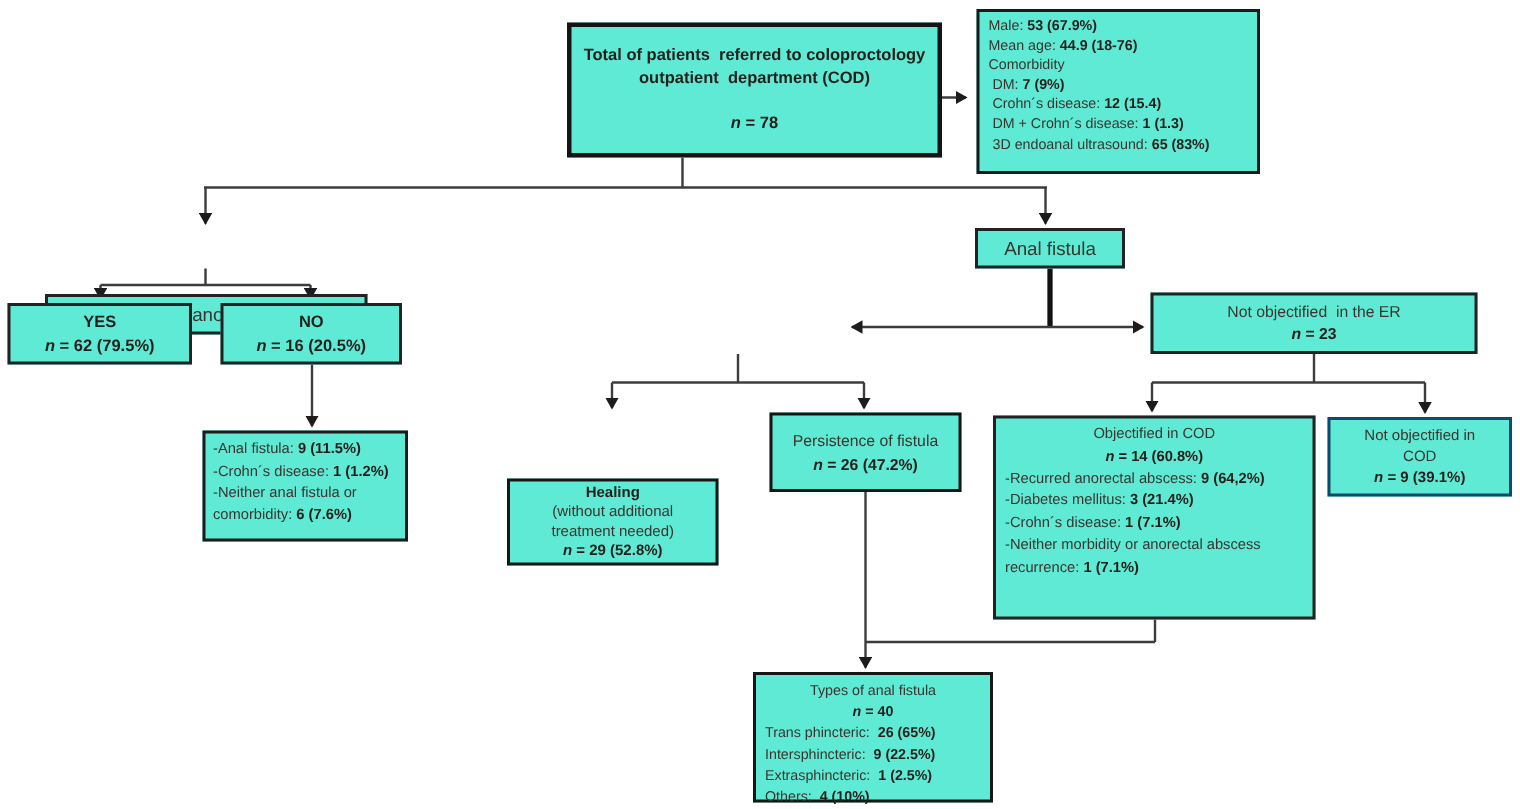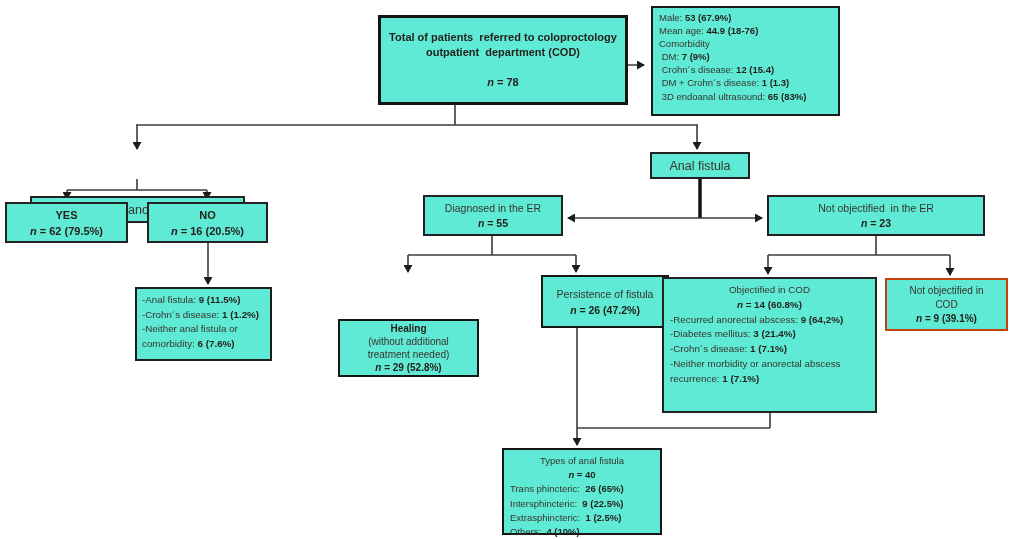--- a/index.html
+++ b/index.html
@@ -17,24 +17,24 @@
   #b-total{left:330px;top:15px;width:250px;height:90px;border:3px solid #141414;font-size:11px;line-height:15px;margin-left:48px;}
   #b-stats{left:651px;top:6px;width:189px;height:110px;border:2px solid #1a1a1a;padding:3px 6px;font-size:9.5px;line-height:13.1px;}
   #b-recurrence{left:30px;top:152px;width:215px;height:27px;border:2px solid #222;font-size:12.5px;margin-top:44px;}
   #b-anal{left:650px;top:152px;width:100px;height:27px;border:2px solid #222;font-size:12.5px;}
   #b-yes{left:5px;top:202px;width:123px;height:41px;border:2px solid #222;font-size:11px;line-height:16px;}
   #b-no{left:147px;top:202px;width:121px;height:41px;border:2px solid #222;font-size:11px;line-height:16px;}
   #b-no-details{left:135px;top:287px;width:137px;height:74px;border:2px solid #1c1c1c;padding:4px 5px;font-size:9.8px;line-height:14.6px;}
   #b-diagnosed{left:423px;top:195px;width:140px;height:41px;border:2px solid #222;font-size:10.5px;line-height:15px;}
   #b-notobj-er{left:767px;top:195px;width:218px;height:41px;border:2px solid #222;font-size:10.5px;line-height:15px;}
   #b-healing{left:338px;top:275px;width:141px;height:58px;border:2px solid #161616;font-size:10px;line-height:13.2px;margin-top:44px;}
-  #b-persistence{left:513px;top:275px;width:128px;height:53px;border:2px solid #161616;font-size:10.5px;line-height:16px;margin-left:28px;}
+  #b-persistence{left:513px;top:275px;width:128px;height:53px;border:2px solid #161616;font-size:10.5px;line-height:16px;}
   #b-objcod{left:662px;top:277px;width:215px;height:136px;border:2px solid #222;padding:4px 6px;font-size:9.8px;line-height:14.8px;}
   #b-objcod .hdr{text-align:center;}
-  #b-notobj-cod{left:885px;top:278px;width:123px;height:53px;border:2px solid #c2410c;font-size:10px;line-height:14px;}
+  #b-notobj-cod{left:885px;top:278px;width:123px;height:53px;border:2px solid #0c4a6e;font-size:10px;line-height:14px;}
   #b-types{left:502px;top:448px;width:160px;height:87px;border:2px solid #161616;padding:4px 6px;font-size:9.5px;line-height:14.2px;}
   #b-types .hdr{text-align:center;}
 </style>
 </head>
 <body>
 
 <div id="stage">
 
   <svg id="connectors" viewBox="0 0 1013 539" xmlns="http://www.w3.org/2000/svg">
     <defs>
@@ -114,24 +114,20 @@
       <div class="ln"><span class="bld itl">n</span><span class="bld"> = 16 (20.5%)</span></div>
     </div>
 
   <div id="b-no-details" class="box">
       <div class="ln"><span>-Anal fistula: </span><span class="bld">9 (11.5%)</span></div>
       <div class="ln"><span>-Crohn´s disease: </span><span class="bld">1 (1.2%)</span></div>
       <div class="ln"><span>-Neither anal fistula or</span></div>
       <div class="ln"><span>comorbidity: </span><span class="bld">6 (7.6%)</span></div>
     </div>
 
-  <div id="b-diagnosed" class="box center">
-      <div class="ln"><span>Diagnosed in the ER</span></div>
-      <div class="ln"><span class="bld itl">n</span><span class="bld"> = 55</span></div>
-    </div>
 
   <div id="b-notobj-er" class="box center">
       <div class="ln"><span>Not objectified  in the ER</span></div>
       <div class="ln"><span class="bld itl">n</span><span class="bld"> = 23</span></div>
     </div>
 
   <div id="b-healing" class="box center">
       <div class="ln"><span class="bld">Healing</span></div>
       <div class="ln"><span>(without additional</span></div>
       <div class="ln"><span>treatment needed)</span></div>

